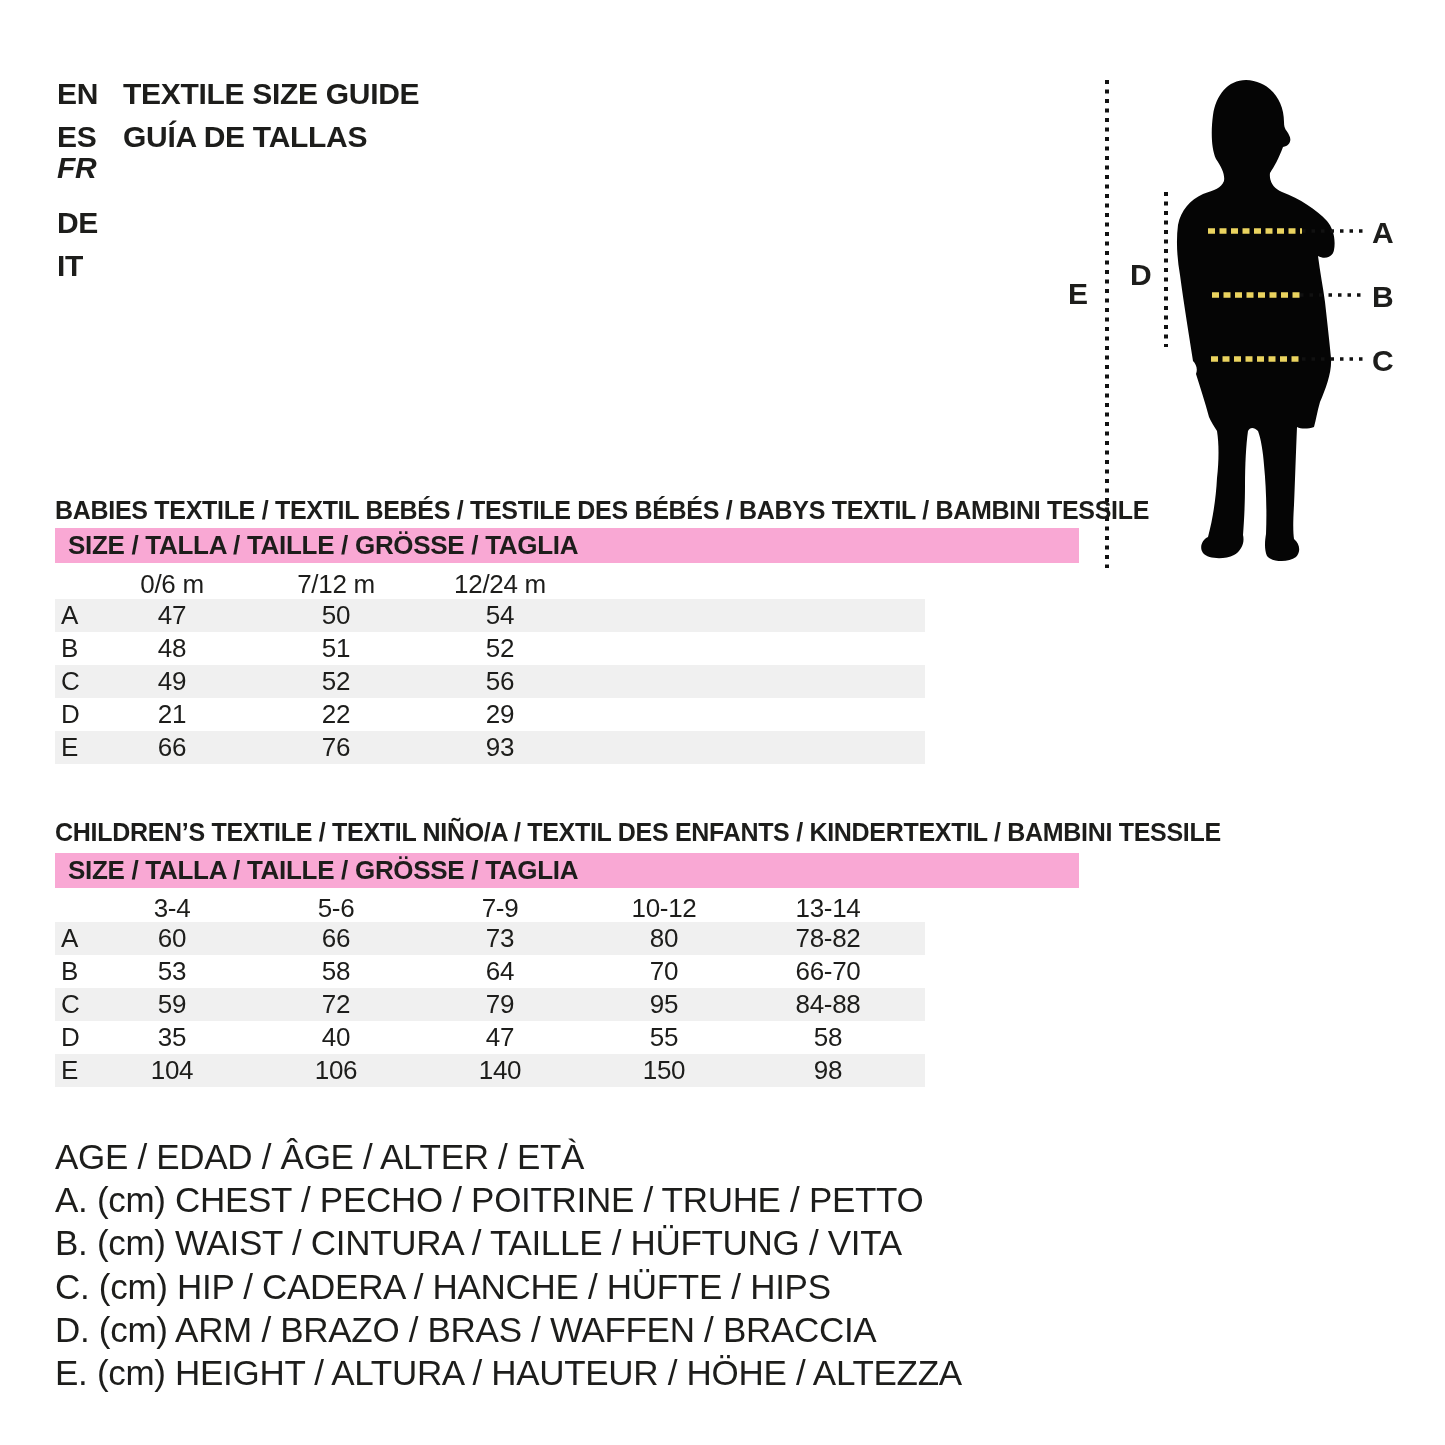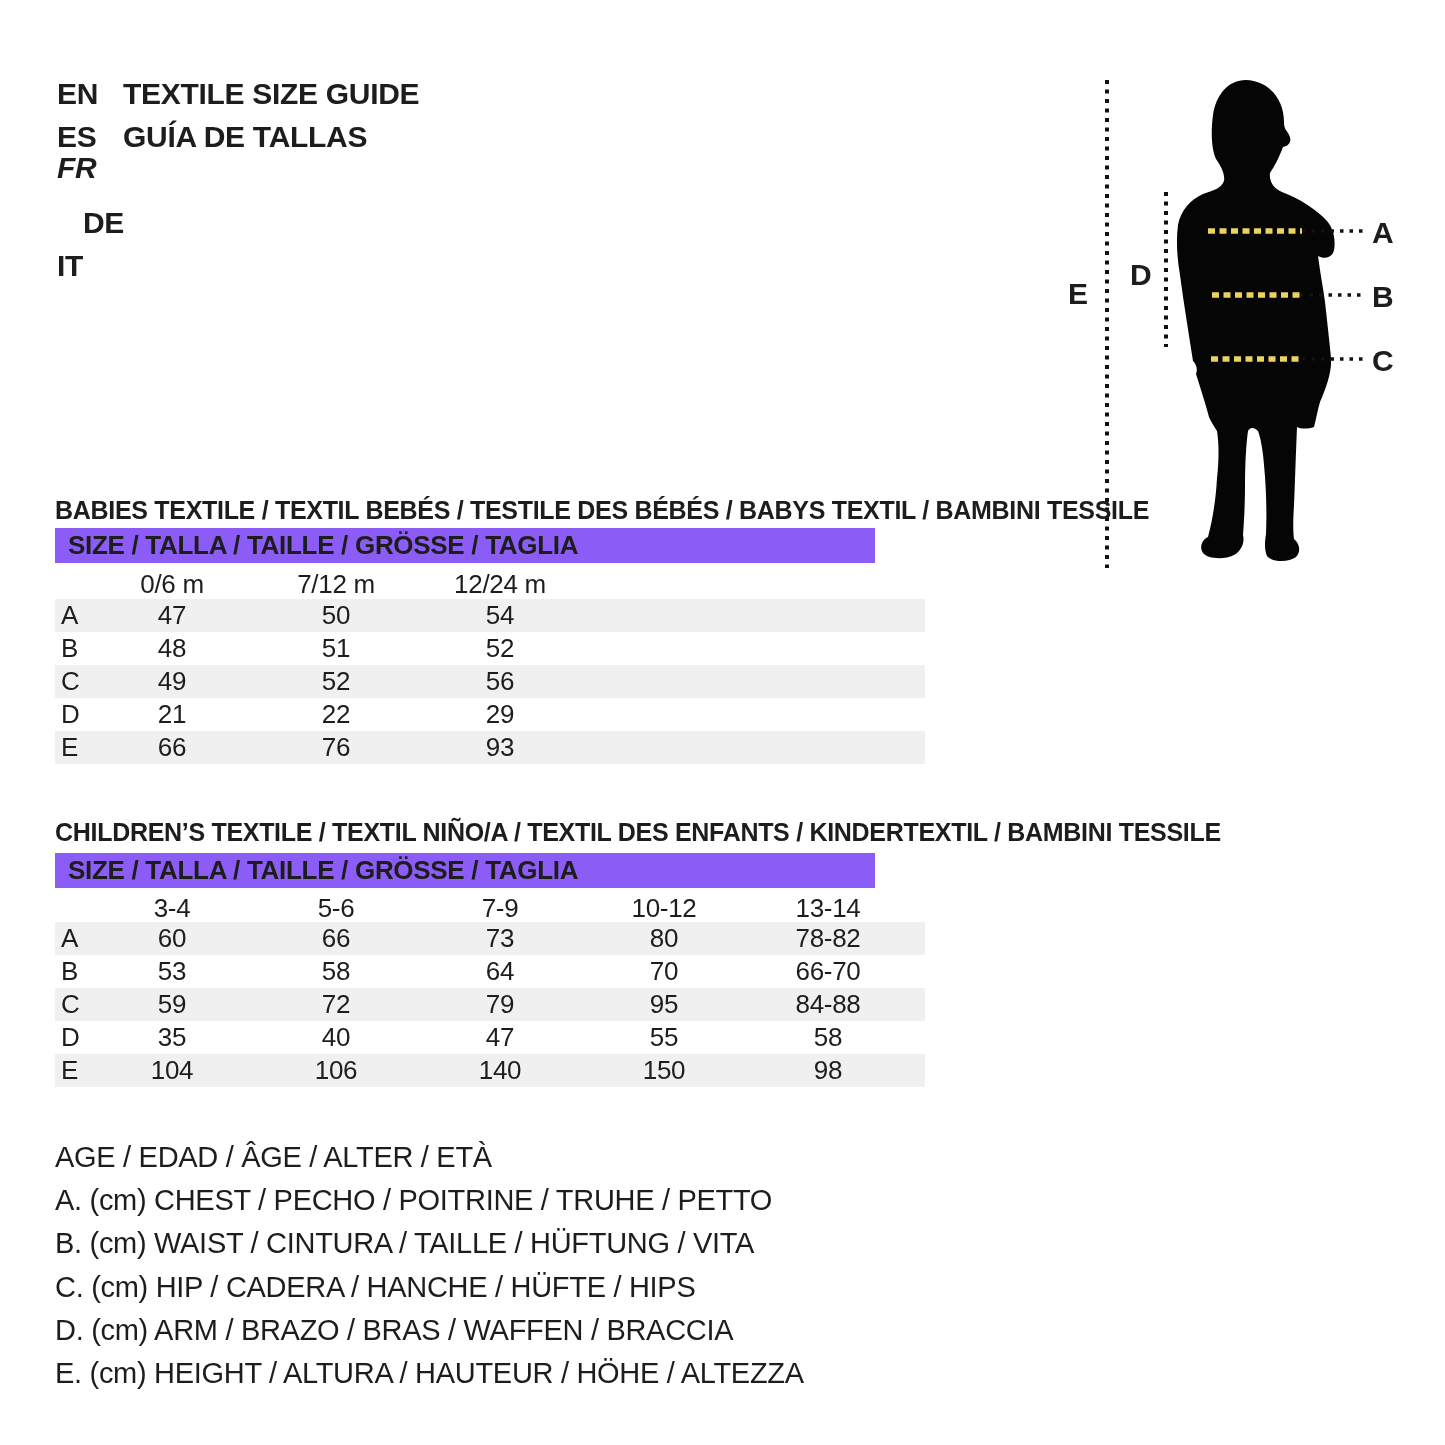--- a/index.html
+++ b/index.html
@@ -9,32 +9,32 @@
     letter-spacing:-0.3px;
   }
   .abs{position:absolute;}
   
   .hdr-row{position:absolute;left:57px;height:40px;display:flex;align-items:center;}
   .hdr-lang{width:66px;font-size:30px;font-weight:700;}
   .hdr-title{font-size:30px;font-weight:700;white-space:nowrap;}
   
   .section-title{position:absolute;left:55px;font-size:25px;font-weight:700;white-space:nowrap;margin-top:12px;}
   
-  .size-bar{position:absolute;left:55px;width:820px;height:35px;background:#8b5cf6;
+  .size-bar{position:absolute;left:55px;width:1024px;height:35px;background:#f9a8d4;
     display:flex;align-items:center;padding-left:13px;box-sizing:border-box;
     font-size:26px;font-weight:700;}
   
   .trow{position:absolute;left:55px;width:870px;height:33px;display:flex;align-items:center;
     font-size:26px;}
   .trow.shade{background:#f0f0f0;}
   .cell-letter{width:35px;padding-left:6px;box-sizing:border-box;}
   .cell{width:164px;text-align:center;}
   .cols-row{background:transparent;}
   
-  .legend-line{position:absolute;left:55px;height:30px;font-size:29px;display:flex;
+  .legend-line{position:absolute;left:55px;height:30px;font-size:35px;display:flex;
     align-items:center;white-space:nowrap;}
   
   .marker-label{position:absolute;font-size:30px;font-weight:700;}
 </style>
 </head>
 <body>
 
 <div id="canvas">
 
   <div>
@@ -42,21 +42,21 @@
       <span class="hdr-lang">EN</span>
       <span class="hdr-title">TEXTILE SIZE GUIDE</span>
     </div>
     <div class="hdr-row" style="top:117px;">
       <span class="hdr-lang">ES</span>
       <span class="hdr-title">GUÍA DE TALLAS</span>
     </div>
     <div class="hdr-row" style="top:148px;font-style:italic;">
       <span class="hdr-lang">FR</span>
     </div>
-    <div class="hdr-row" style="top:203px;margin-left:26px;">
+    <div class="hdr-row" style="top:203px;">
       <span class="hdr-lang">DE</span>
     </div>
     <div class="hdr-row" style="top:246px;">
       <span class="hdr-lang">IT</span>
     </div>
   </div>
 
   <svg class="abs" style="left:1050px;top:60px;" width="360" height="520" viewBox="0 0 360 520">
 
     <line x1="57" y1="20" x2="57" y2="508" stroke="#111111" stroke-width="4" stroke-dasharray="4 5.5"></line>

